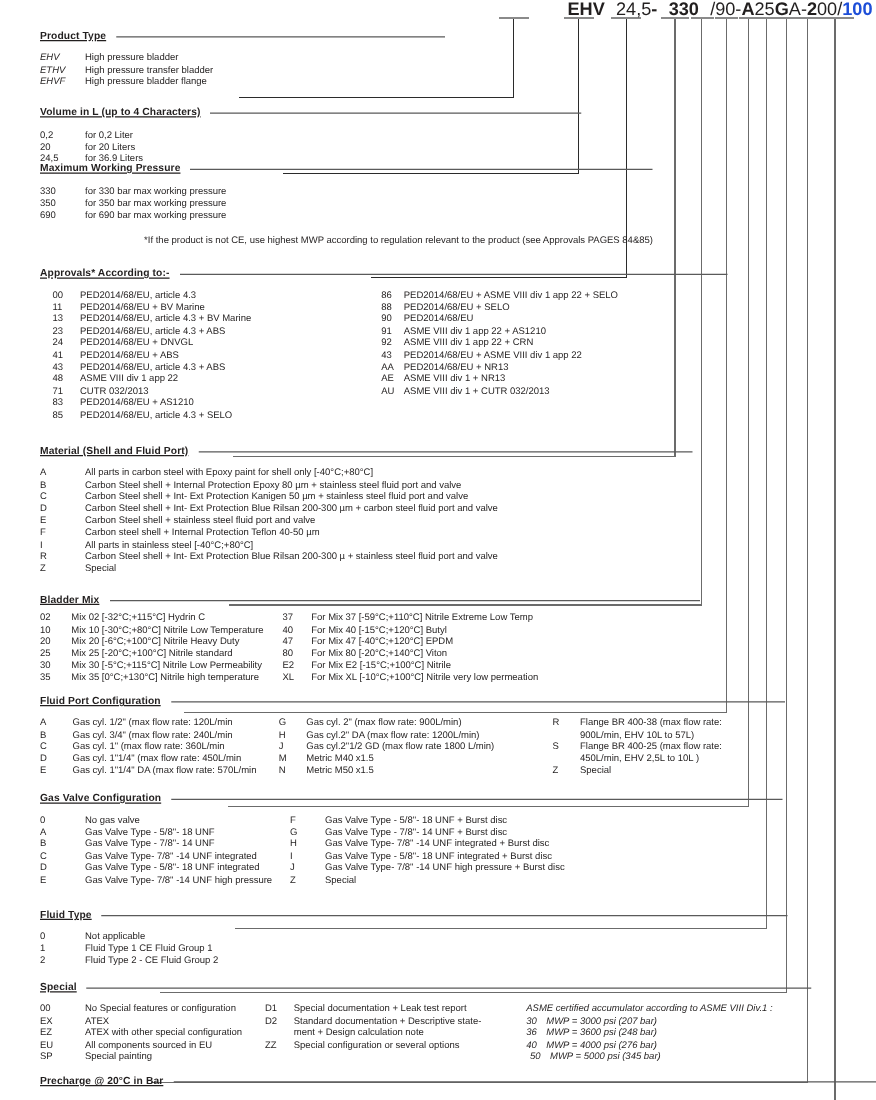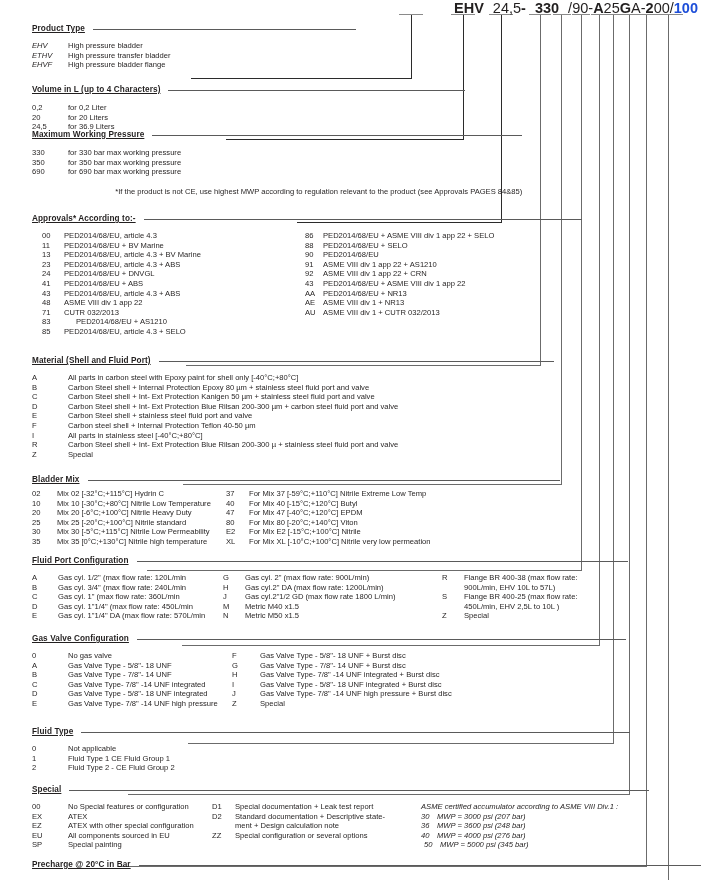--- a/index.html
+++ b/index.html
@@ -255,21 +255,21 @@
           </div>
         <div class="row">
             <span class="code" style="width:22px">48</span>
             <span class="desc">ASME VIII div 1 app 22</span>
           </div>
         <div class="row">
             <span class="code" style="width:22px">71</span>
             <span class="desc">CUTR 032/2013</span>
           </div>
         <div class="row">
-            <span class="code" style="width:34px">83</span>
+            <span class="code" style="width:22px">83</span>
             <span class="desc">PED2014/68/EU + AS1210</span>
           </div>
         <div class="row">
             <span class="code" style="width:22px">85</span>
             <span class="desc">PED2014/68/EU, article 4.3 + SELO</span>
           </div>
       </div>
       <div class="col" style="width:250px;">
         <div class="row">
             <span class="code" style="width:18px">86</span>

